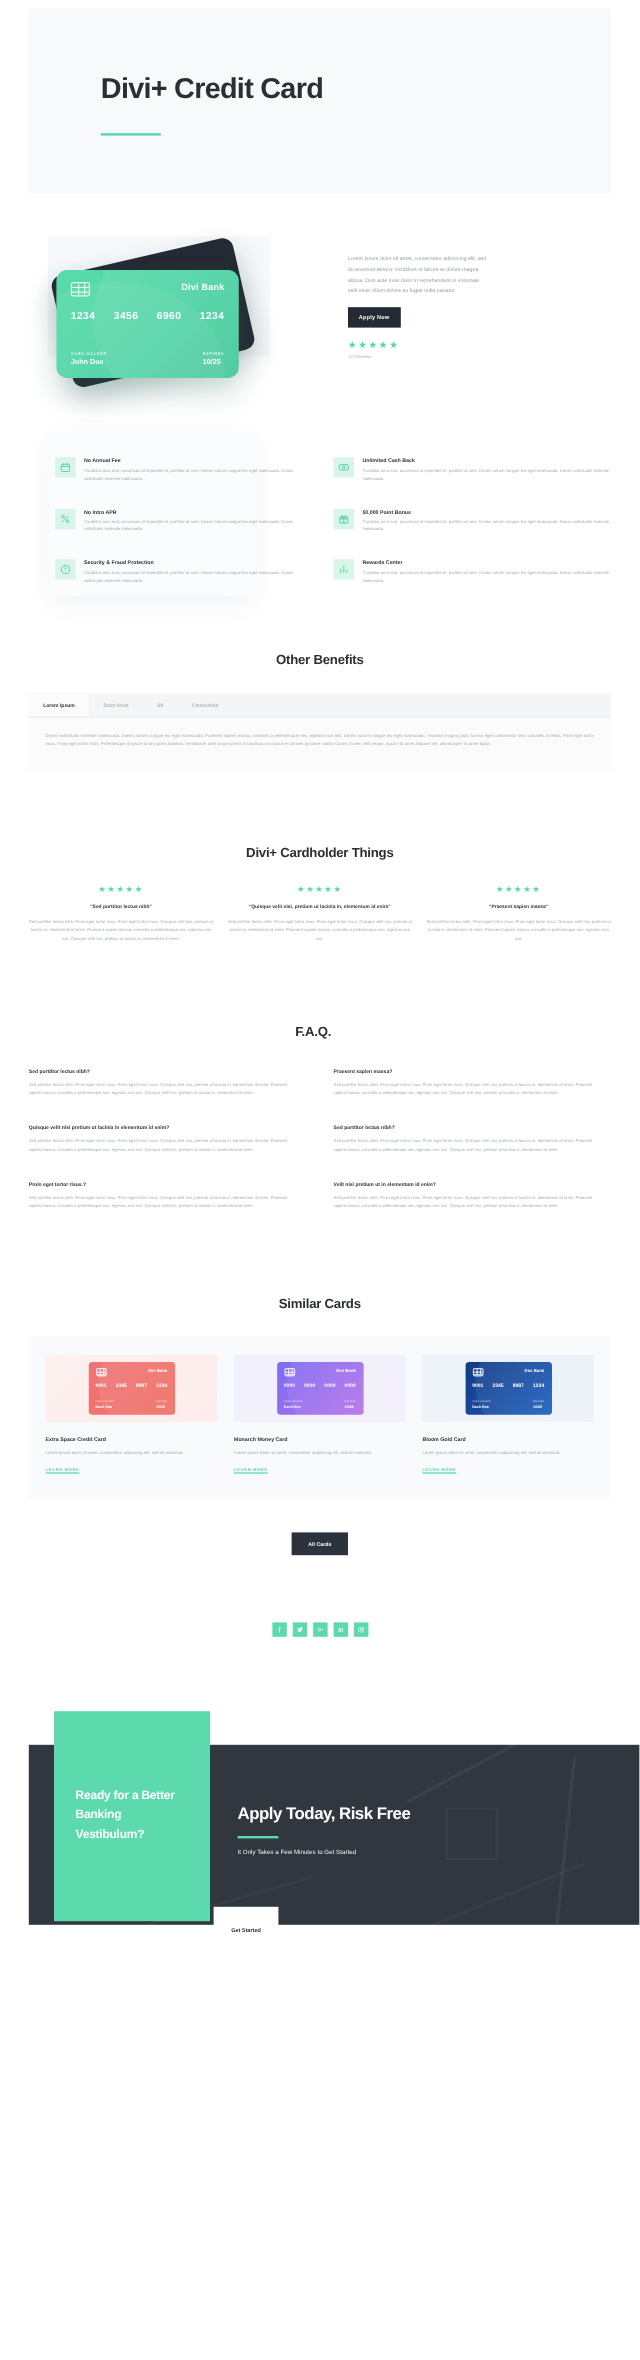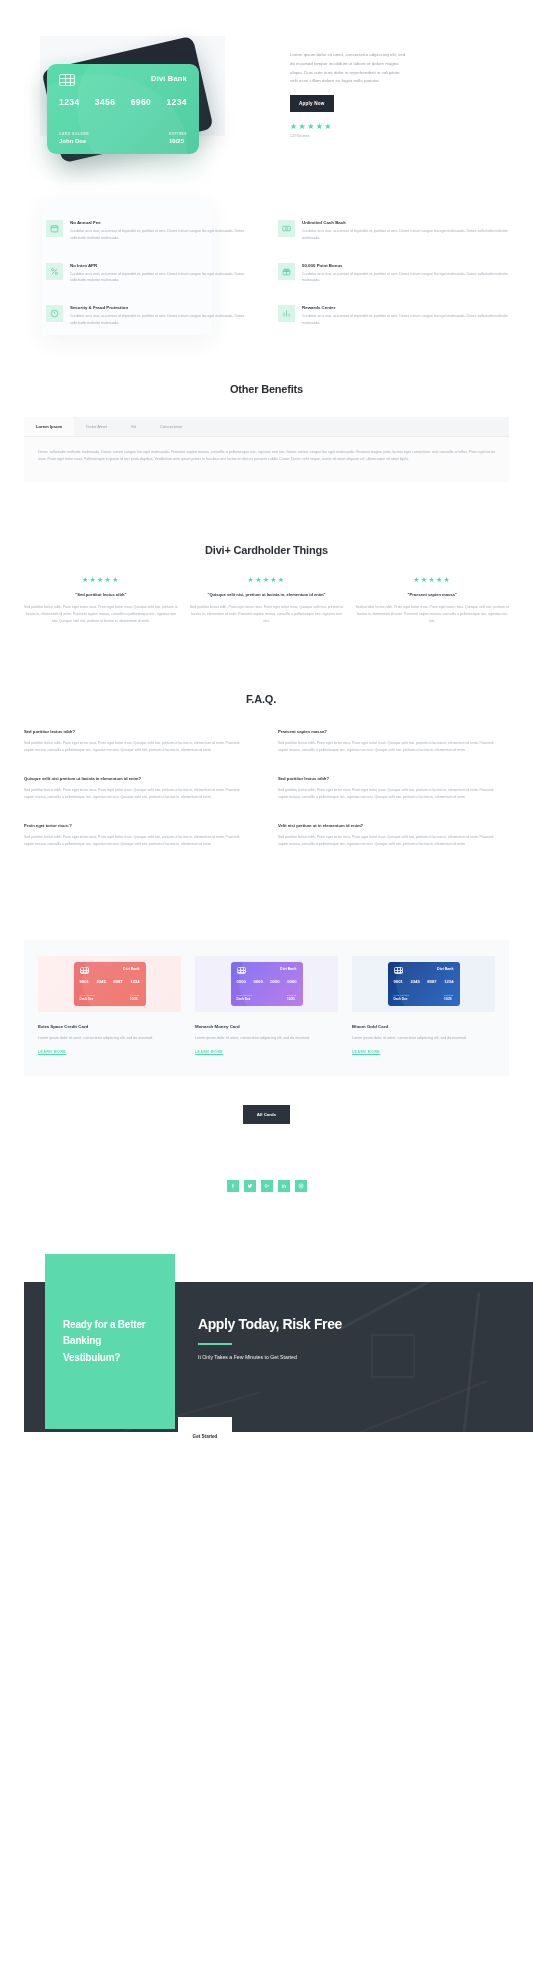--- a/index.html
+++ b/index.html
@@ -161,36 +161,40 @@
                      background:rgba(255,255,255,.04); transform:rotate(-22deg); }
   .cta-dark .rail4 { position:absolute; left:60px; bottom:14px; width:180px; height:2px;
                      background:rgba(255,255,255,.04); transform:rotate(-16deg); }
   .cta-dark .rail5 { position:absolute; right:118px; top:52px; width:44px; height:44px;
                      border:2px solid rgba(255,255,255,.045); }
   .cta-green {
     position:absolute; left:45px; top:12px; width:130px; height:175px;
     background:#5cd9ad; display:flex; align-items:center; padding:0 18px;
   }
   .cta-green h3 { color:#fff; font-size:10px; font-weight:bold; line-height:1.65; letter-spacing:-0.2px; }
-  .cta-right { position:absolute; left:198px; top:73px; width:200px; }
+  .cta-right { position:absolute; left:198px; top:88px; width:200px; }
   .cta-right h2 { color:#fff; font-size:14px; font-weight:bold; line-height:1.3; letter-spacing:-0.4px; }
   .cta-rule { width:34px; height:2px; background:#5cd9ad; margin-top:10px; }
   .cta-sub { color:#f0f2f4; font-size:5.2px; margin-top:9px; }
   .cta-btn {
     position:absolute; left:178px; top:175px; width:54px; height:38px; background:#fff;
     display:flex; align-items:center; justify-content:center;
     font-size:4.6px; font-weight:bold; color:#2b2e33;
   }
   .spacer-bottom { height:40px; }
 </style>
 </head>
 <body>
 
 <div class="page">
 
+  <div class="hero-title-band">
+    <div class="hero-title">Divi+ Credit Card</div>
+    <div class="hero-rule"></div>
+  </div>
 
   <div class="hero">
     <div class="hero-left">
       <div class="card-bg-box"></div>
       <div class="card-back"></div>
       <div class="card-front">
         <div class="card-inner">
           <div class="card-row-top">
             <div class="chip">
               <i class="h1"></i>
@@ -369,20 +373,21 @@
         <div class="faq-a">Sed porttitor lectus nibh. Proin eget tortor risus. Proin eget tortor risus. Quisque velit nisi, pretium ut lacinia in, elementum id enim. Praesent sapien massa, convallis a pellentesque nec, egestas non nisi. Quisque velit nisi, pretium ut lacinia in, elementum id enim.</div>
       </div>
       <div>
         <div class="faq-q">Velit nisi pretium ut in elementum id enim?</div>
         <div class="faq-a">Sed porttitor lectus nibh. Proin eget tortor risus. Proin eget tortor risus. Quisque velit nisi, pretium ut lacinia in, elementum id enim. Praesent sapien massa, convallis a pellentesque nec, egestas non nisi. Quisque velit nisi, pretium ut lacinia in, elementum id enim.</div>
       </div>
     </div>
   </div>
 
   <div class="similar">
+    <div class="sec-title">Similar Cards</div>
     <div class="similar-panel">
 
       <div class="sc">
         <div class="sc-thumb red">
           <div class="mini-card mc-red">
             <div class="mini-row">
               <div class="mini-chip">
                   <i class="h1"></i>
                   <i class="h2"></i>
                   <i class="v1"></i>

